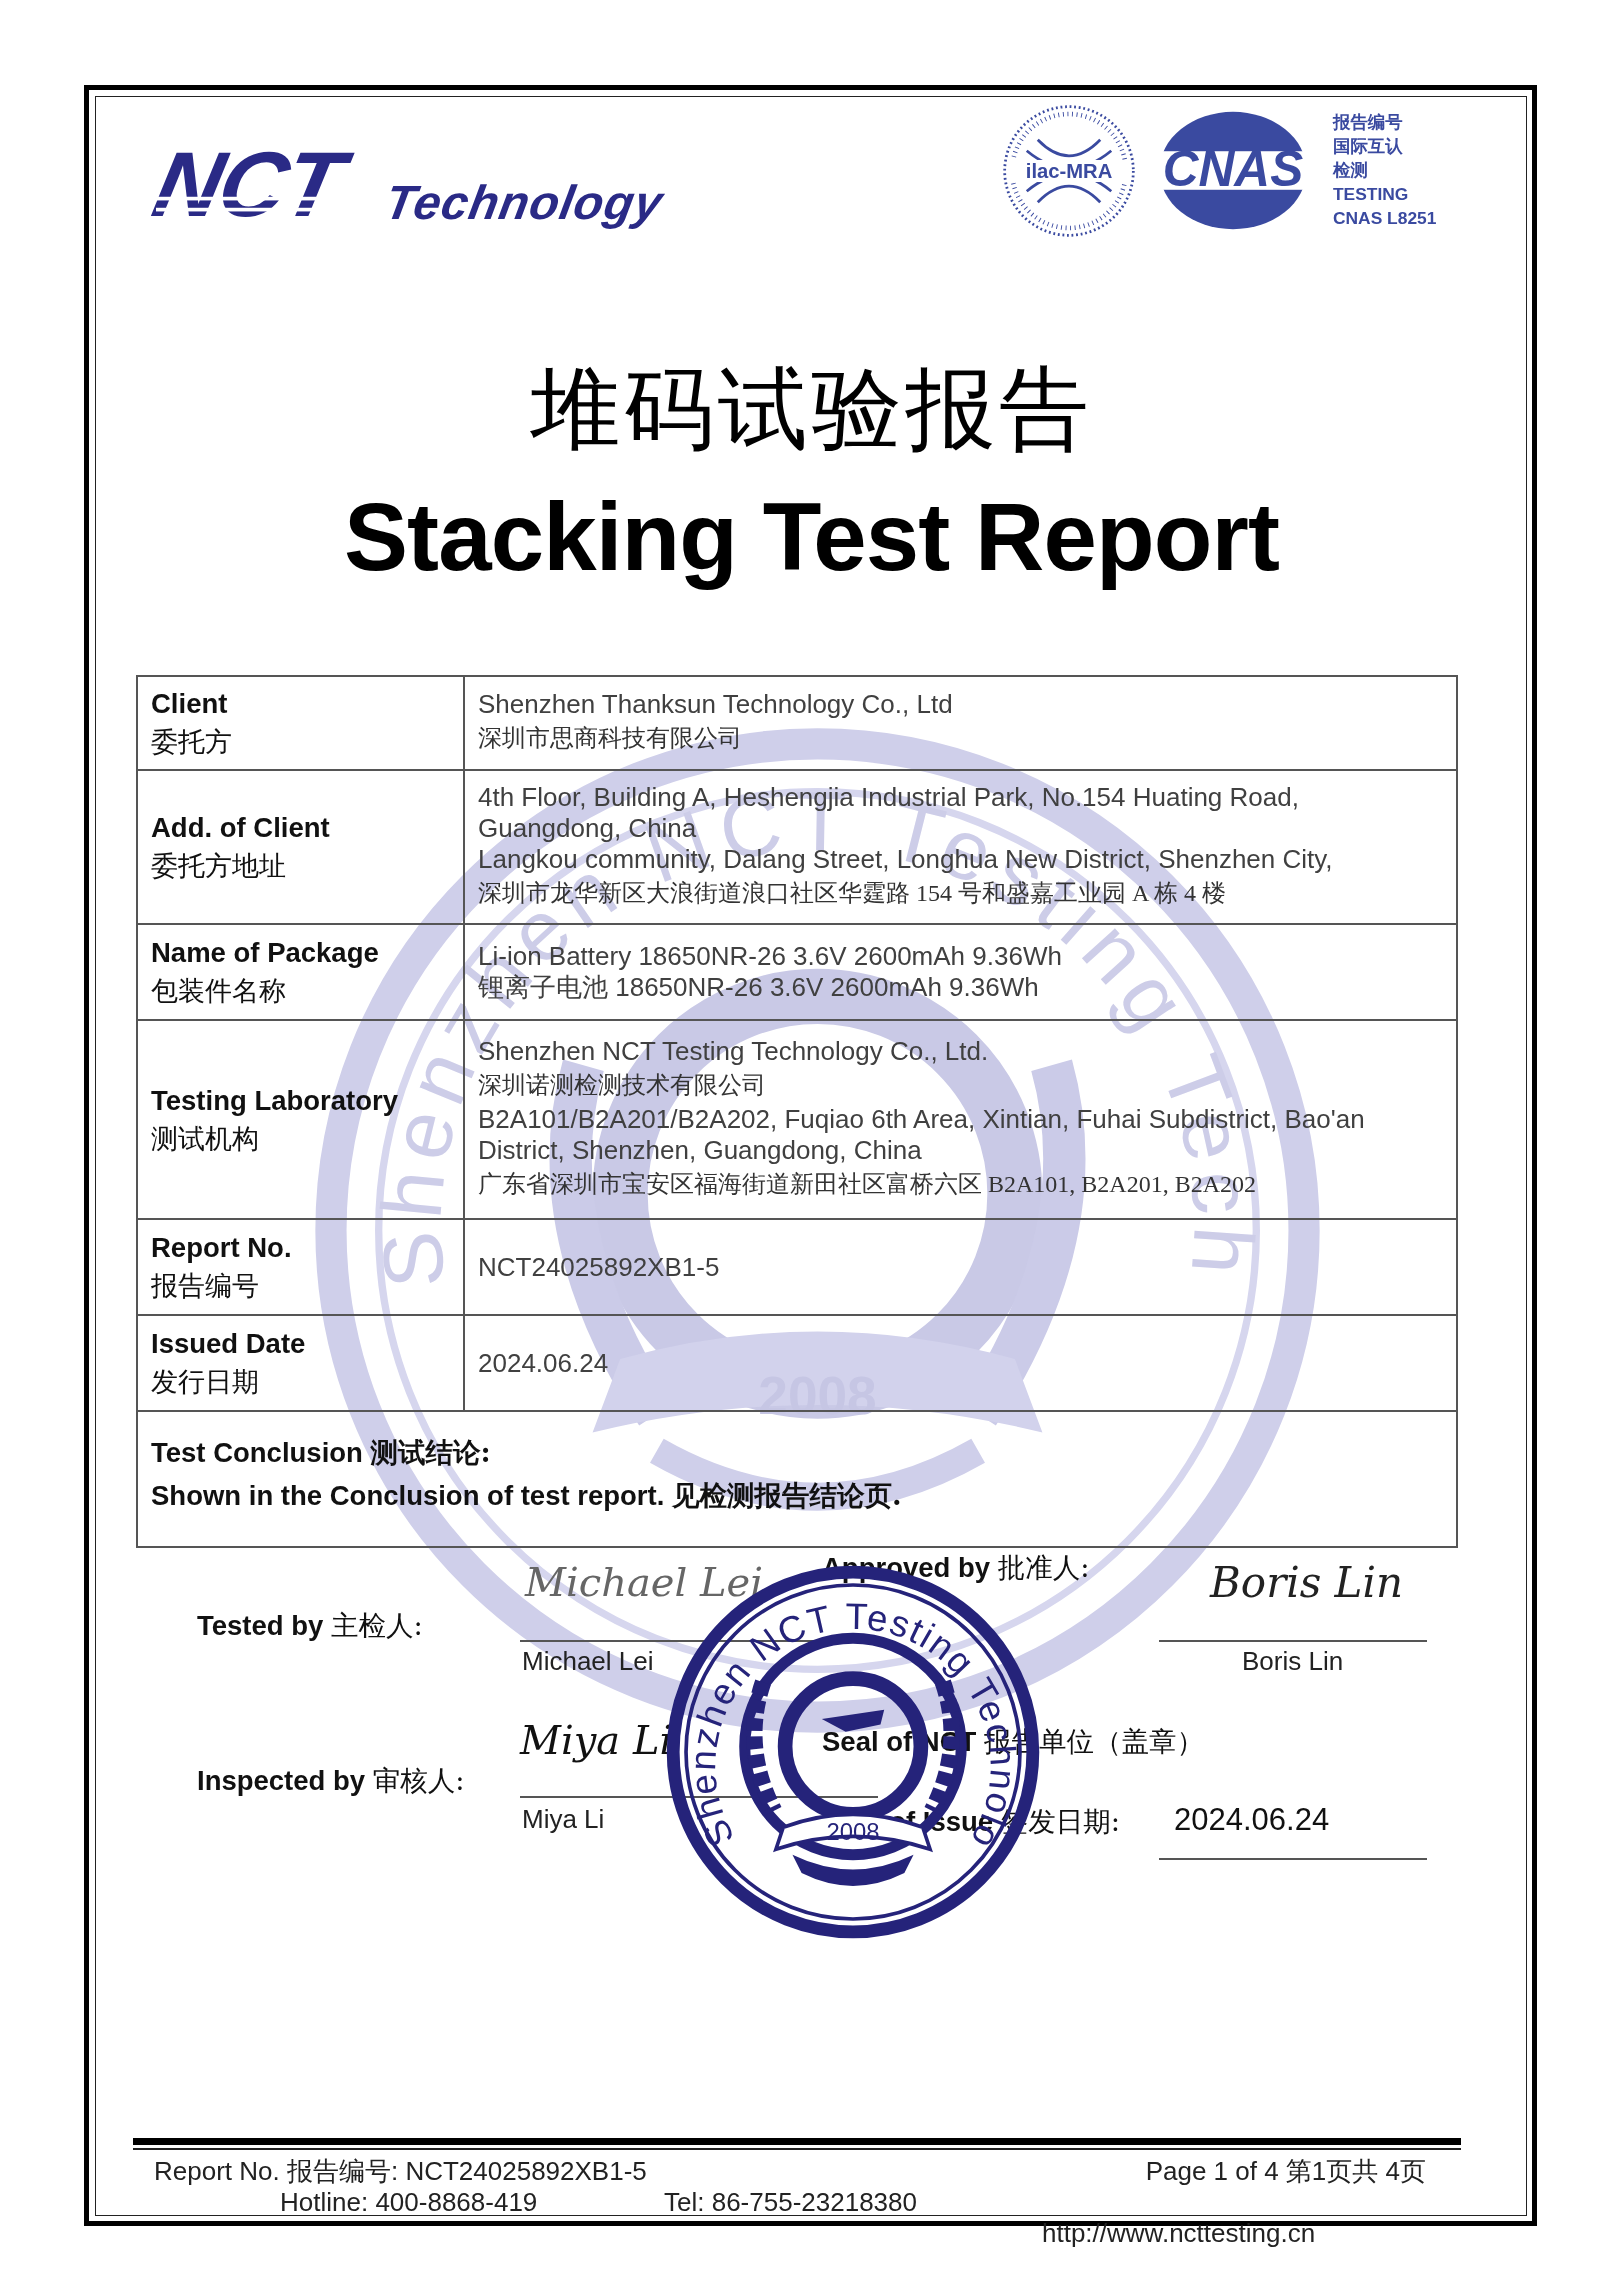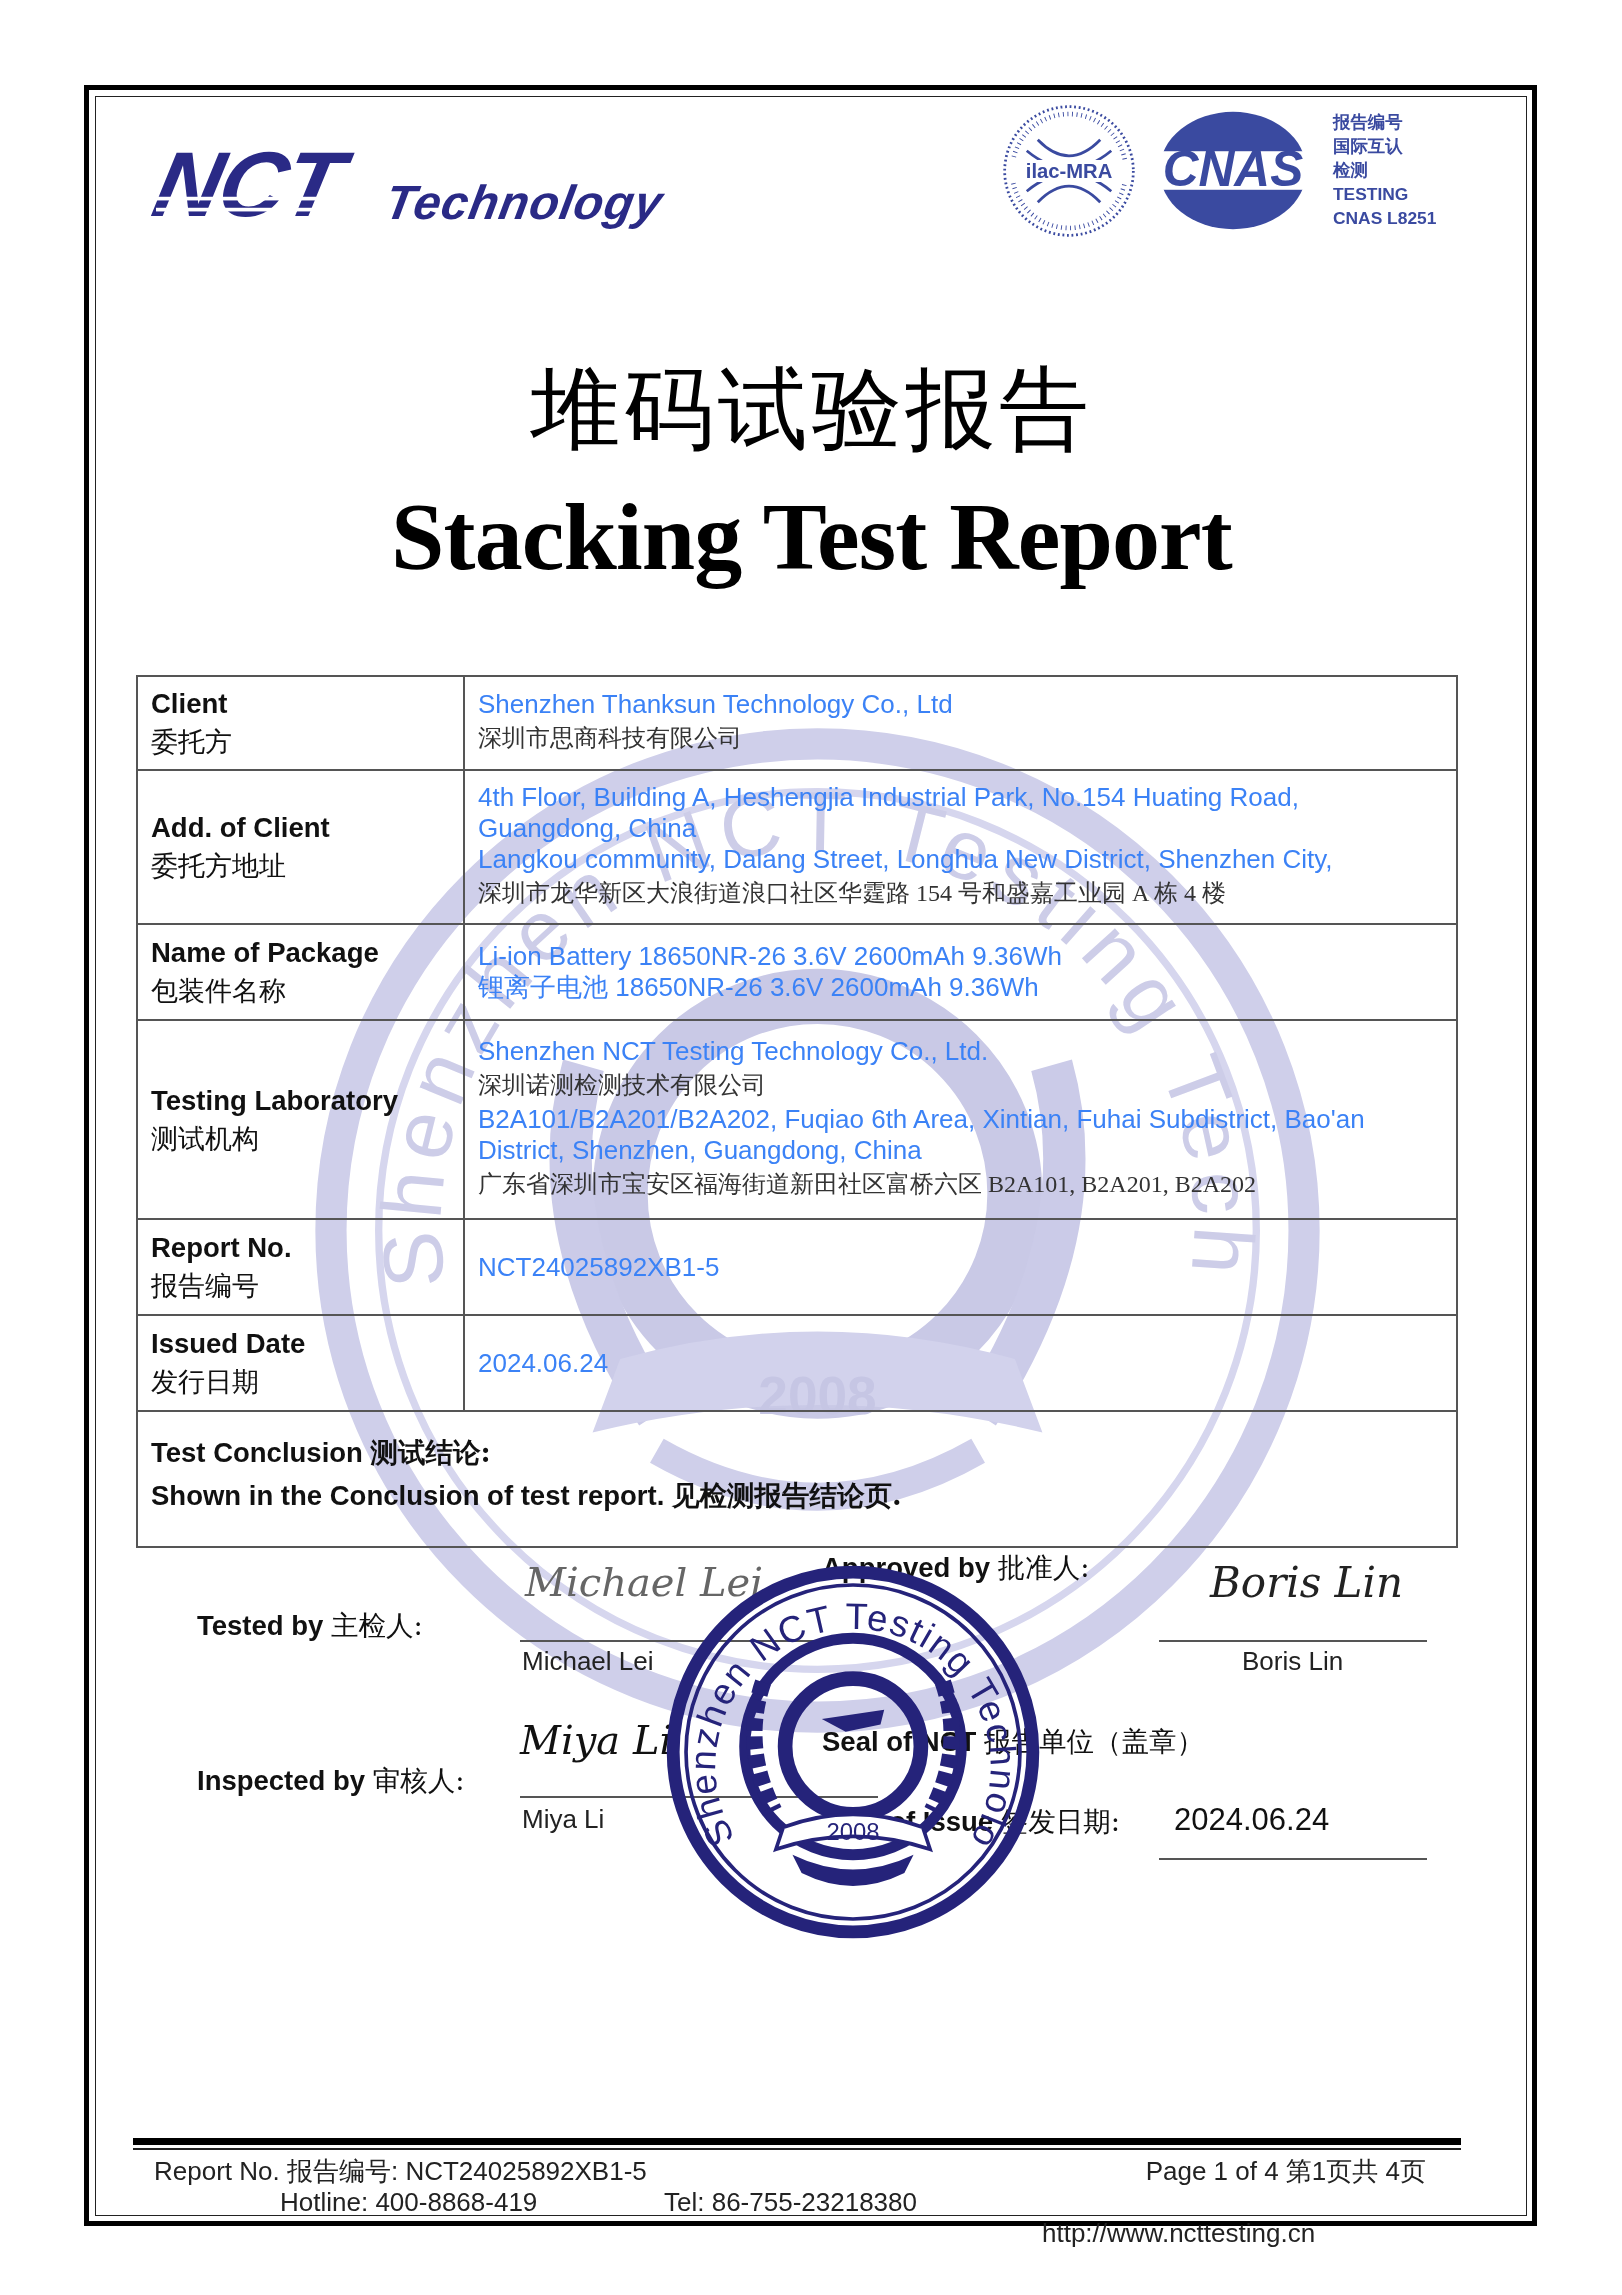--- a/index.html
+++ b/index.html
@@ -26,39 +26,39 @@
   .ilac-logo { position: absolute; left: 1001px; top: 103px; width: 136px; height: 136px; }
   .cnas-logo { position: absolute; left: 1155px; top: 107px; width: 156px; height: 127px; }
   .cnas-text { position: absolute; left: 1333px; top: 110px; color: #3a4aa0; font-weight: bold;
                font-size: 17.4px; line-height: 24px; font-family: "Liberation Sans", sans-serif; }
 
   
   .title-cn { position: absolute; left: 0; width: 1623px; top: 358px; text-align: center;
               font-family: "DejaVu Serif", "Liberation Serif", serif; font-size: 90px; color: #000;
               letter-spacing: 3.7px; line-height: 101px; }
   .title-en { position: absolute; left: 0; width: 1623px; top: 482px; text-align: center;
-              font-family: Liberation Serif, serif; font-weight: bold; font-size: 96px;
+              font-family: Liberation Sans, sans-serif; font-weight: bold; font-size: 96px;
               color: #000; line-height: 110px; letter-spacing: -0.9px; }
 
   
   .watermark { position: absolute; left: 308px; top: 716px; width: 1019px; height: 1029px;
                pointer-events: none; opacity: 1; }
 
   
   .info-table { position: absolute; left: 136px; top: 675px; width: 1322px; border: 2.8px double #555;
                 box-sizing: border-box; }
   .row { display: flex; border-bottom: 2.8px double #555; position: relative; }
   .row:last-child { border-bottom: none; }
   .cell-label { width: 327px; border-right: 2.8px double #555; padding: 9.2px 13px;
                 box-sizing: border-box; display: flex; flex-direction: column; justify-content: center; }
   .cell-value { flex: 1; padding: 7.3px 13px; box-sizing: border-box; display: flex;
                 flex-direction: column; justify-content: center; }
   .lbl-en { font-weight: bold; font-size: 27.5px; line-height: 37px; color: #111; }
   .lbl-cn { font-family: "DejaVu Serif", serif; font-size: 27px; line-height: 39px; color: #111; }
-  .val { font-size: 26px; line-height: 31px; color: #3b82f6; }
+  .val { font-size: 26px; line-height: 31px; color: #404040; }
   .val-cn { font-family: Liberation Serif, serif; font-size: 24px; line-height: 37px; color: #333; }
   .row-client { height: 92px; }
   .row-address { height: 152px; }
   .row-package { height: 94px; }
   .row-lab { height: 197px; }
   .row-report { height: 94px; }
   .row-date { height: 94px; }
   .row-conclusion { height: 96px; display: block; padding: 19px 13px; }
   .concl-line { font-weight: bold; font-size: 27.5px; line-height: 42px; color: #111; }
   .concl-cn { font-family: "DejaVu Serif", serif; font-weight: bold; }

